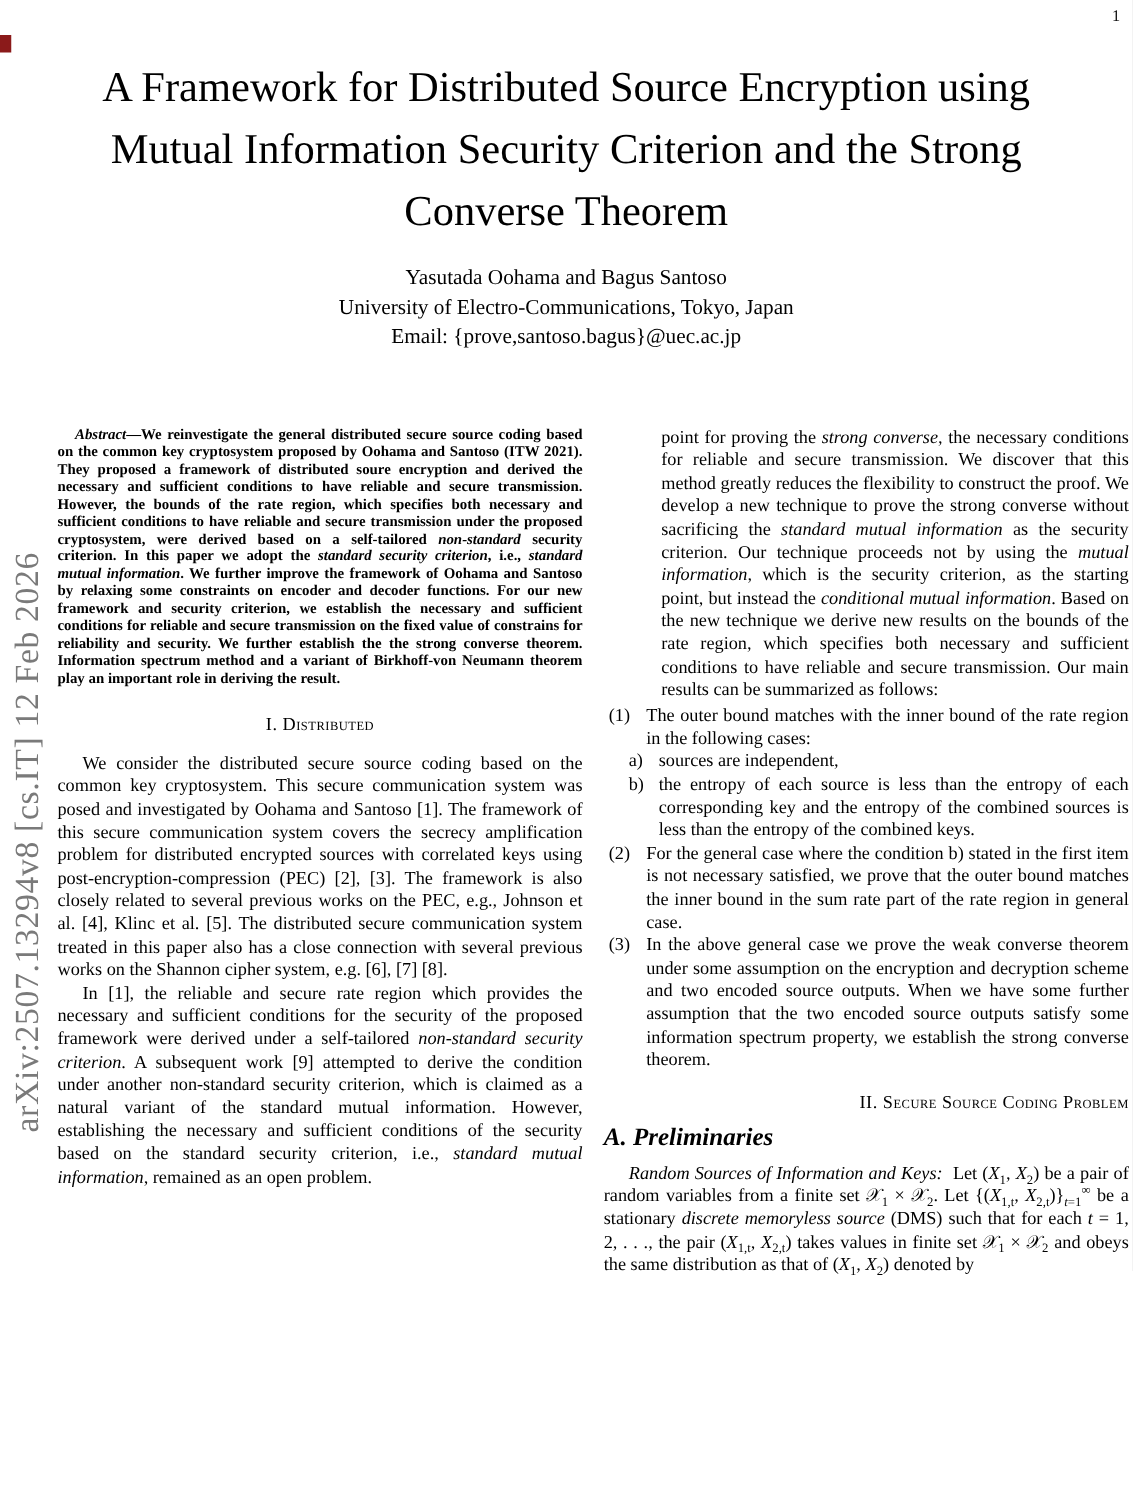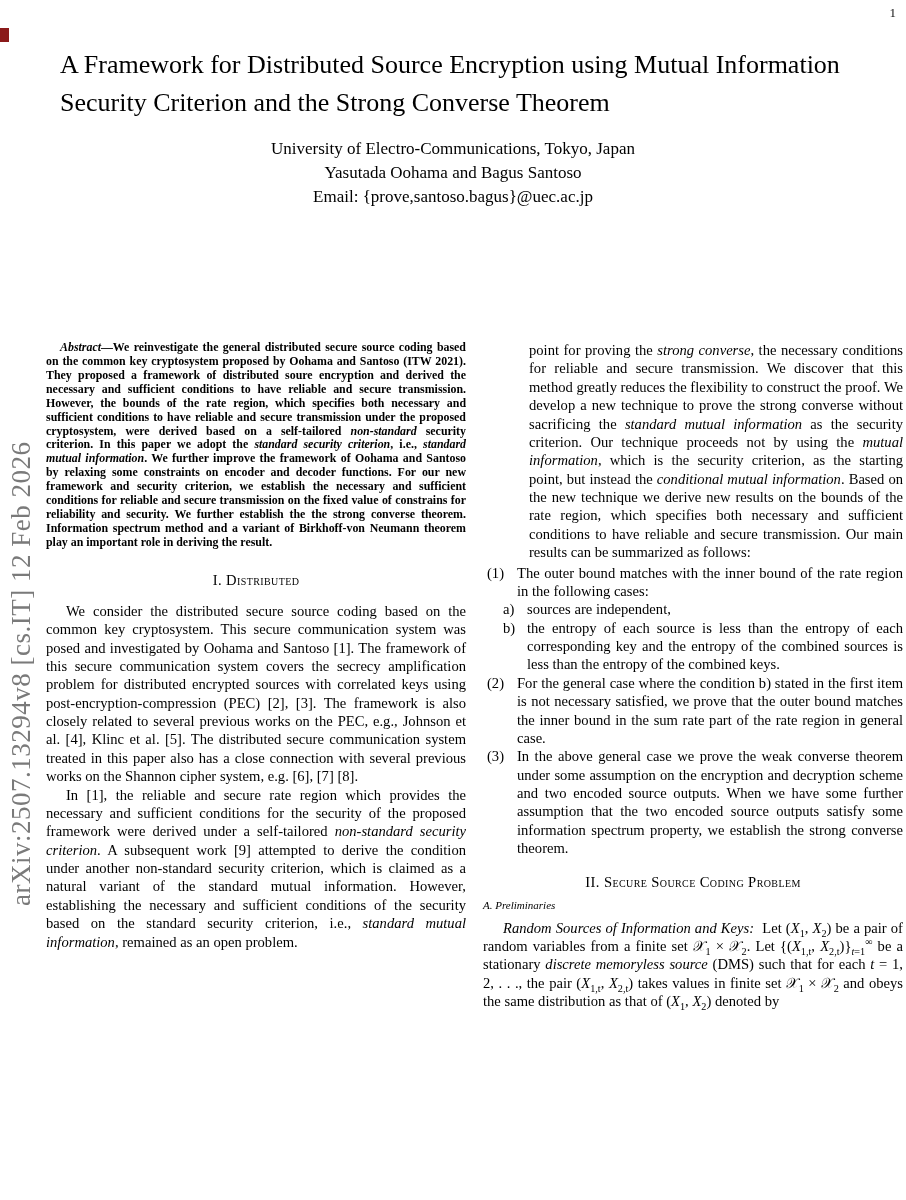--- a/index.html
+++ b/index.html
@@ -26,22 +26,22 @@
     transform:rotate(-90deg);
     transform-origin:0 0;
     white-space:nowrap;
     font-size:27px;
     letter-spacing:0.5px;
     color:#7a7a7a;
     font-family:"Liberation Serif", serif;
   }
   .title {
     margin:46px 60px 0 60px;
-    text-align:left;
-    font-size:26px;
+    text-align:center;
+    font-size:34px;
     line-height:1.45;
     font-weight:400;
   }
   .author-block {
     margin-top:16px;
     text-align:center;
     font-size:17px;
     line-height:1.4;
   }
   .author-block div { margin:0; }
@@ -62,25 +62,25 @@
     margin:0;
   }
   .section-heading {
     text-align:center;
     font-size:14.6px;
     font-variant:small-caps;
     letter-spacing:0.4px;
     margin:22px 0 13px 0;
     font-weight:400;
   }
-  .section-heading.tight { margin:16px 0 8px 0; }
+  .section-heading.tight { margin:16px 0 8px 0;text-align:right; }
   .subsection-heading {
-    font-size:11px;
+    font-size:20px;
     font-style:italic;
-    font-weight:400;
+    font-weight:700;
     margin:6px 0 8px 0;
   }
   .body-para {
     font-size:14.6px;
     line-height:1.26;
     text-align:justify;
     text-indent:20px;
     margin:0;
   }
   .body-para.no-indent { text-indent:0;margin-left:46px; }
@@ -102,22 +102,22 @@
 
 <div class="page">
 
   <div class="page-number">1</div>
   <div class="corner-mark"></div>
   <div class="arxiv-watermark">arXiv:2507.13294v8  [cs.IT]  12 Feb 2026</div>
 
   <h1 class="title">A Framework for Distributed Source Encryption using Mutual Information Security Criterion and the Strong Converse Theorem</h1>
 
   <div class="author-block">
+    <div>Yasutada Oohama and Bagus Santoso</div>
     <div>University of Electro-Communications, Tokyo, Japan</div>
-    <div>Yasutada Oohama and Bagus Santoso</div>
     <div>Email: {prove,santoso.bagus}@uec.ac.jp</div>
   </div>
 
   <div class="columns">
 
     <div class="col">
       <p class="abstract"><i>Abstract</i>—We reinvestigate the general distributed secure source coding based on the common key cryptosystem proposed by Oohama and Santoso (ITW 2021). They proposed a framework of distributed soure encryption and derived the necessary and sufficient conditions to have reliable and secure transmission. However, the bounds of the rate region, which specifies both necessary and sufficient conditions to have reliable and secure transmission under the proposed cryptosystem, were derived based on a self-tailored <i>non-standard</i> security criterion. In this paper we adopt the <i>standard security criterion</i>, i.e., <i>standard mutual information</i>. We further improve the framework of Oohama and Santoso by relaxing some constraints on encoder and decoder functions. For our new framework and security criterion, we establish the necessary and sufficient conditions for reliable and secure transmission on the fixed value of constrains for reliability and security. We further establish the the strong converse theorem. Information spectrum method and a variant of Birkhoff-von Neumann theorem play an important role in deriving the result.</p>
 
       <h2 class="section-heading">I. Distributed</h2>
 

